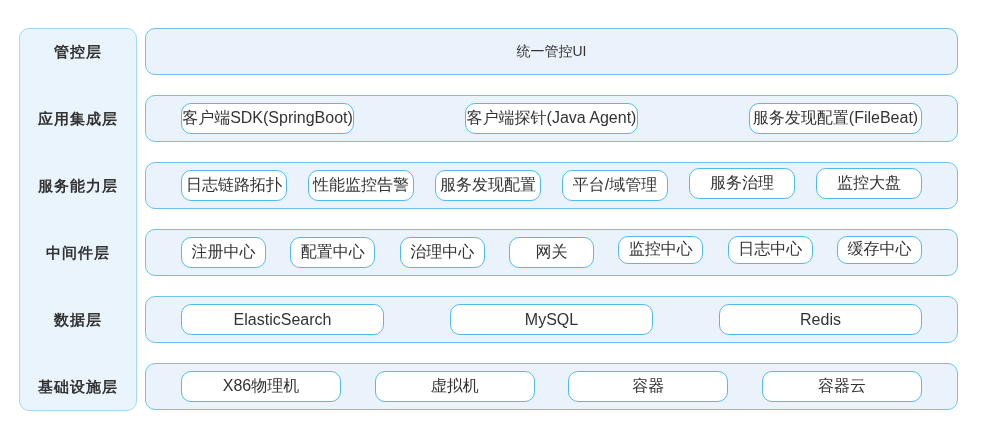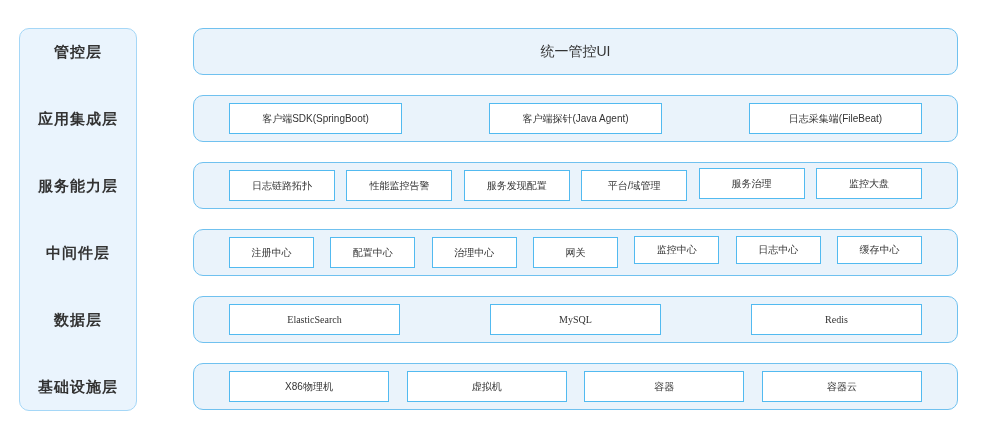--- a/index.html
+++ b/index.html
@@ -62,44 +62,43 @@
   }
   .row {
     height: 47px;
     background: var(--row-fill);
     border: 1.5px solid var(--row-border);
     border-radius: 10px;
     display: flex;
     align-items: center;
     justify-content: space-between;
     padding: 0 35px;
-    margin-left: 48px;
   }
   .row.center { justify-content: center; }
   .row-title {
     font-size: 14px;
     color: var(--text-color);
   }
 
   .chip {
     background: var(--chip-fill);
     border: 1.5px solid var(--chip-border);
-    border-radius: 0;
+    border-radius: 10px;
     height: 31px;
     display: flex;
     align-items: center;
     justify-content: center;
-    font-size: 10px;
+    font-size: 16px;
     color: var(--text-color);
     white-space: nowrap;
   }
   .row.r2 .chip { width: 173px; }
   .row.r3 .chip { width: 106px; }
   .row.r4 .chip { width: 85px; }
-  .row.r5 .chip { width: 171px; font-family: Liberation Serif, serif; }
+  .row.r5 .chip { width: 203px; }
   .row.r6 .chip { width: 160px; }
 
   
   .raise-2 { transform: translateY(-2px); }
   .raise-3 { transform: translateY(-3px); height: 28px; }
 </style>
 </head>
 <body>
 
 <div class="canvas">
@@ -115,21 +114,21 @@
 
   <main class="rows">
 
     <section class="row center r1">
       <span class="row-title">统一管控UI</span>
     </section>
 
     <section class="row r2">
       <div class="chip">客户端SDK(SpringBoot)</div>
       <div class="chip">客户端探针(Java Agent)</div>
-      <div class="chip">日志采集端(FileBeat)</div>
+      <div class="chip">服务发现配置(FileBeat)</div>
     </section>
 
     <section class="row r3">
       <div class="chip">日志链路拓扑</div>
       <div class="chip">性能监控告警</div>
       <div class="chip">服务发现配置</div>
       <div class="chip">平台/域管理</div>
       <div class="chip raise-2">服务治理</div>
       <div class="chip raise-2">监控大盘</div>
     </section>

